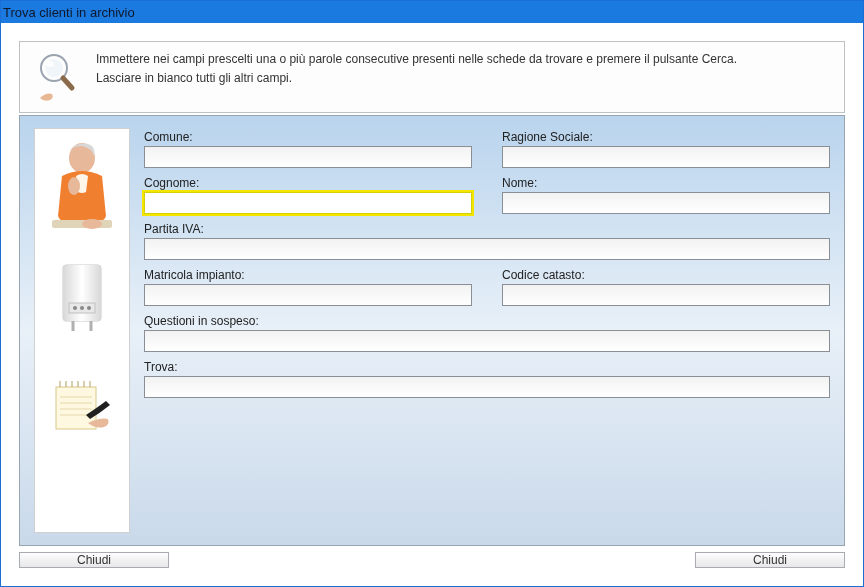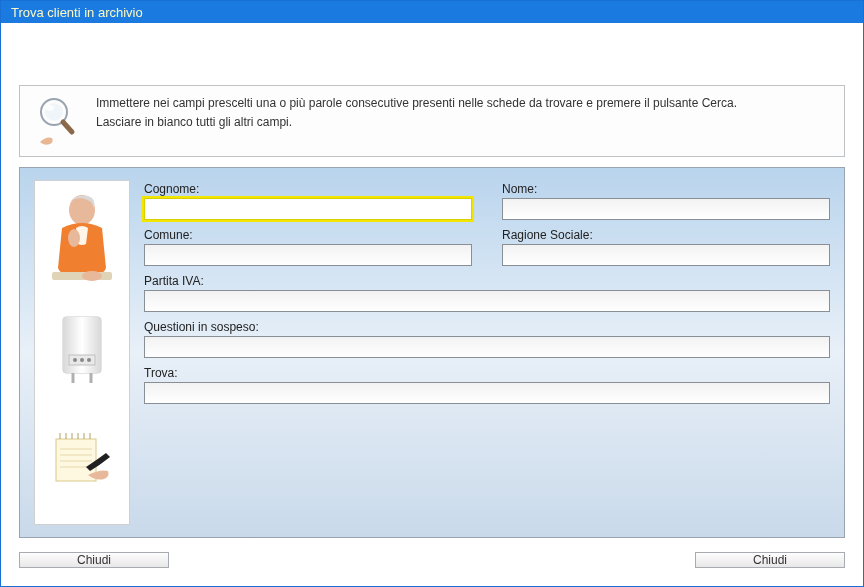--- a/index.html
+++ b/index.html
@@ -13,35 +13,34 @@
     }
     .window {
       width: 864px;
       height: 587px;
       border: 1px solid #1a6fd4;
       display: flex;
       flex-direction: column;
     }
     .titlebar {
       background: #1a7ae0;
-      color: #fef9c3;
-      padding: 4px 10px;
+      color: #0f172a;
+      padding: 4px 2px;
       font-size: 13px;
       height: 22px;
       display: flex;
       align-items: center;
     }
     .content {
       flex: 1;
       background: #fff;
       padding: 18px;
       display: flex;
       flex-direction: column;
-      gap: 10px;
-      margin-top: 44px;
+      gap: 2px;
     }
     .instructions {
       border: 1px solid #bfc2c5;
       background: #fdfdfd;
       padding: 8px 12px;
       display: flex;
       gap: 14px;
       align-items: flex-start;
       font-family: Verdana, sans-serif;
       font-size: 12px;
@@ -206,47 +205,57 @@
             <path d="M38 38 Q50 30 58 24 L62 28 Q52 36 42 42 Z" fill="#202020"></path>
             <path d="M40 46 Q52 40 60 42 Q62 48 56 50 Q48 52 40 46 Z" fill="#e8b89a"></path>
           </svg>
         </div>
       </div>
 
       <div class="form-area">
 
         <div class="row">
           <div class="field">
+            <label>Comune:</label>
+            <input type="text" value="" style="">
+          </div>
+          <div class="field">
+            <label>Ragione Sociale:</label>
+            <input type="text" value="" style="">
+          </div>
+        </div>
+
+        <div class="row">
+          <div class="field">
             <label>Cognome:</label>
             <input type="text" class="focused" value="" style="">
           </div>
           <div class="field">
             <label>Nome:</label>
             <input type="text" value="" style="">
           </div>
         </div>
 
         <div class="row">
           <div class="field">
-            <label>Comune:</label>
-            <input type="text" value="" style="">
-          </div>
-          <div class="field">
-            <label>Ragione Sociale:</label>
-            <input type="text" value="" style="">
-          </div>
-        </div>
-
-        <div class="row">
-          <div class="field">
             <label>Partita IVA:</label>
             <input type="text" value="" style="">
           </div>
         </div>
 
+        <div class="row">
+          <div class="field">
+            <label>Matricola impianto:</label>
+            <input type="text" value="" style="">
+          </div>
+          <div class="field">
+            <label>Codice catasto:</label>
+            <input type="text" value="" style="">
+          </div>
+        </div>
 
         <div class="row">
           <div class="field full">
             <label>Questioni in sospeso:</label>
             <input type="text" value="" style="">
           </div>
         </div>
 
         <div class="row">
           <div class="field full">

